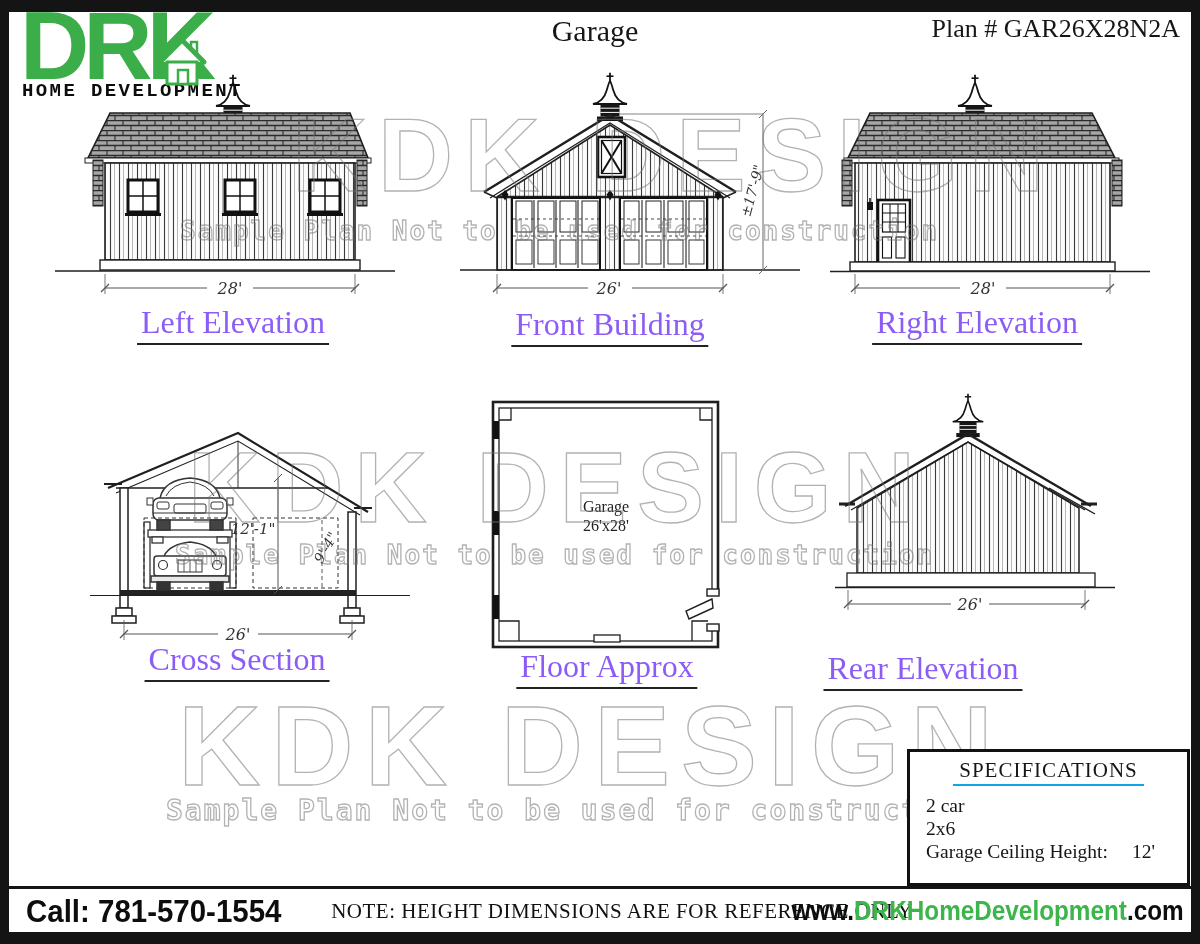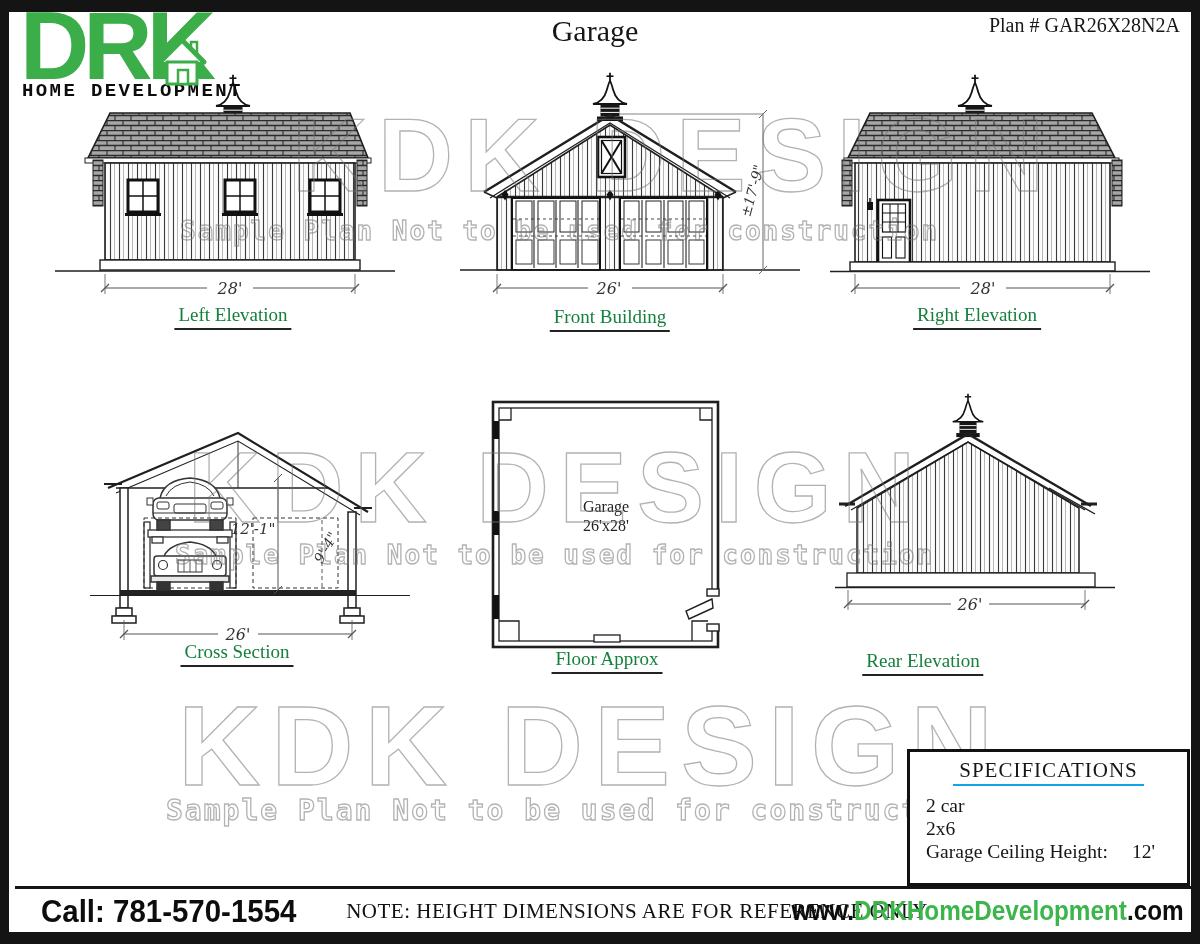--- a/index.html
+++ b/index.html
@@ -12,54 +12,54 @@
 
   
   .logo{position:absolute;left:20px;top:12px;width:300px;height:92px;z-index:4;}
   .logo-drk{position:absolute;left:0;top:-14px;font-family:"Liberation Sans",sans-serif;
             font-weight:bold;font-size:96px;line-height:1;letter-spacing:-6px;color:#3bae49;}
   .logo-house{position:absolute;left:136px;top:22px;z-index:2;}
   .logo-sub{position:absolute;left:2px;top:68px;font-family:Liberation Mono, monospace;
             font-weight:bold;font-size:19px;letter-spacing:2.4px;color:#0d0d0d;white-space:nowrap;}
   .sheet-title{position:absolute;left:595px;top:14px;transform:translateX(-50%);
                font-size:30px;z-index:4;}
-  .plan-number{position:absolute;right:20px;top:14px;font-size:20px;z-index:4;}
+  .plan-number{position:absolute;right:20px;top:14px;font-size:26px;z-index:4;}
 
   
   .wm{position:absolute;pointer-events:none;white-space:nowrap;z-index:5;
       font-family:"Liberation Sans",sans-serif;font-weight:bold;
       color:rgba(125,125,125,0.30);
       text-align:right;
       -webkit-text-fill-color:transparent;
       -webkit-text-stroke:1.3px rgba(115,115,115,0.55);}
   .wm-kdk1{left:292px;top:96px;font-size:104px;letter-spacing:11px;}
   .wm-smp1{left:180px;top:216px;font-size:26px;letter-spacing:2px;font-family:"DejaVu Sans Mono",monospace;}
   .wm-kdk2{left:188px;top:430px;font-size:100px;letter-spacing:11px;}
   .wm-smp2{left:175px;top:540px;font-size:26px;letter-spacing:2px;font-family:"DejaVu Sans Mono",monospace;}
   .wm-kdk3{left:178px;top:680px;font-size:114px;letter-spacing:11px;}
   .wm-smp3{left:166px;top:794px;font-size:28px;letter-spacing:2px;font-family:"DejaVu Sans Mono",monospace;}
 
   
   .drawing{position:absolute;z-index:2;}
   svg .ln{stroke:#1f1f1f;fill:none;}
   .dim-text{font-family:"DejaVu Serif",serif;font-style:italic;font-size:16px;fill:#333;}
   .room-text{font-family:"Liberation Serif",serif;font-size:16px;fill:#222;}
-  .draw-label{position:absolute;transform:translateX(-50%);font-size:19px;color:#15803d;
+  .draw-label{position:absolute;transform:translateX(-50%);font-size:32px;color:#8b5cf6;
               border-bottom:2px solid #222;padding:0 4px 2px;z-index:3;white-space:nowrap;}
 
   
   .spec{position:absolute;left:907px;top:749px;width:283px;height:137px;border:3px solid #111;
         box-sizing:border-box;background:#fff;z-index:6;}
   .spec-title-wrap{text-align:center;margin-top:6px;}
   .spec-title{display:inline-block;font-size:21px;letter-spacing:1px;border-bottom:2px solid #0ea5e9;padding:0 6px 1px;}
   .spec-rows{margin:8px 6px 0 16px;}
   .spec-row{display:grid;grid-template-columns:206px auto;font-size:19.5px;line-height:23px;}
 
   
-  .footer-white{position:absolute;left:15px;right:0;bottom:12px;height:43px;background:#fff;
+  .footer-white{position:absolute;left:0;right:0;bottom:12px;height:43px;background:#fff;
                 border-top:3px solid #141414;z-index:7;}
   .footer-black{position:absolute;left:0;right:0;bottom:0;height:12px;background:#141414;z-index:7;}
   .footer-phone{position:absolute;left:26px;top:5px;font-family:"Liberation Sans",sans-serif;
                 font-weight:bold;font-size:31px;transform:scaleX(0.95);transform-origin:left center;
                 color:#0d0d0d;white-space:nowrap;}
   .footer-note{position:absolute;left:622px;top:10px;transform:translateX(-50%);
                font-size:21px;letter-spacing:0.5px;color:#111;white-space:nowrap;}
   .footer-site{position:absolute;right:16px;top:7px;font-family:"Liberation Sans",sans-serif;
                font-weight:bold;font-size:27px;transform:scaleX(0.9);transform-origin:right center;
                color:#0d0d0d;white-space:nowrap;}

